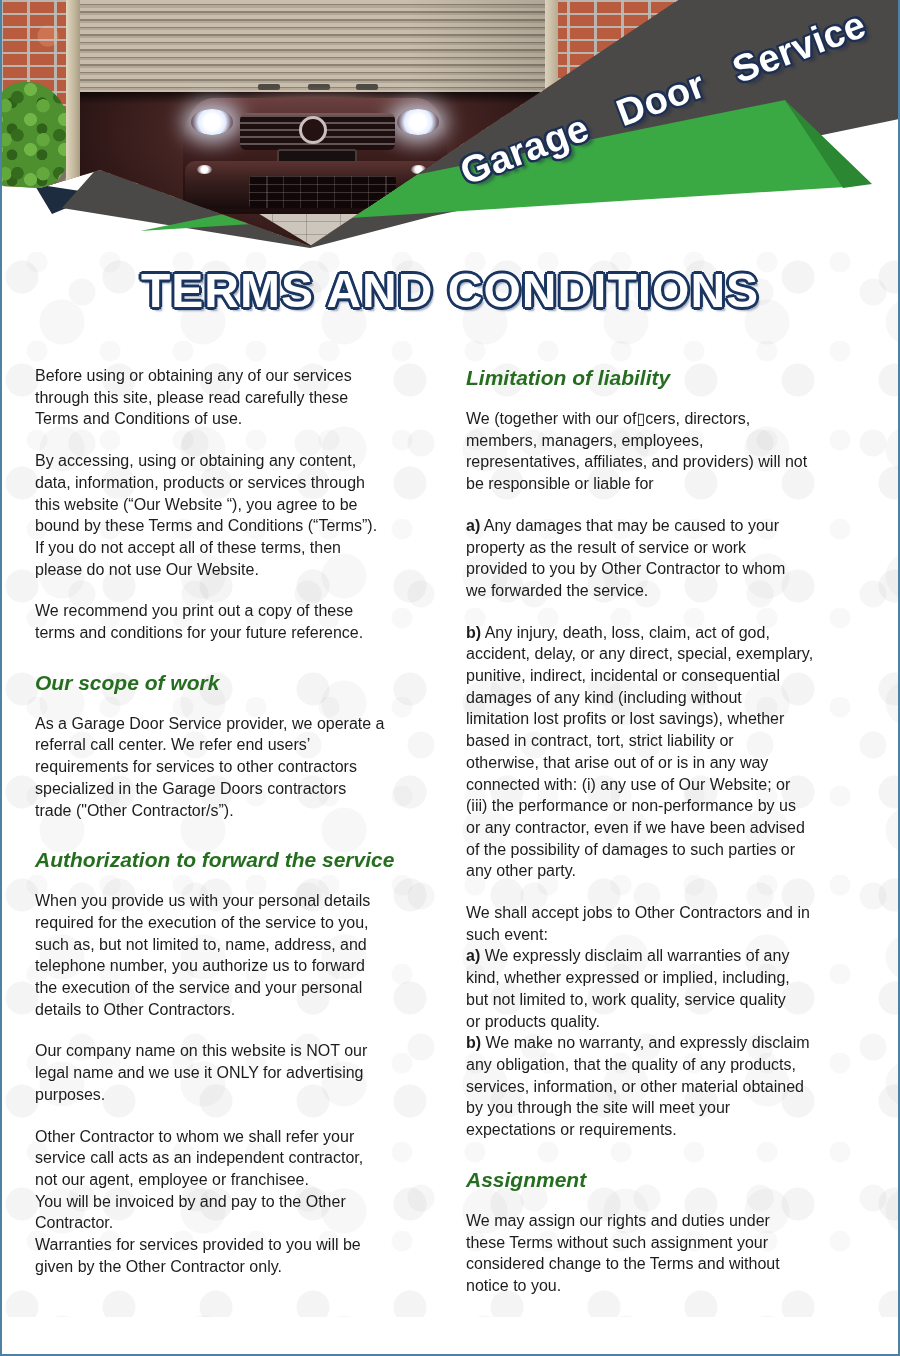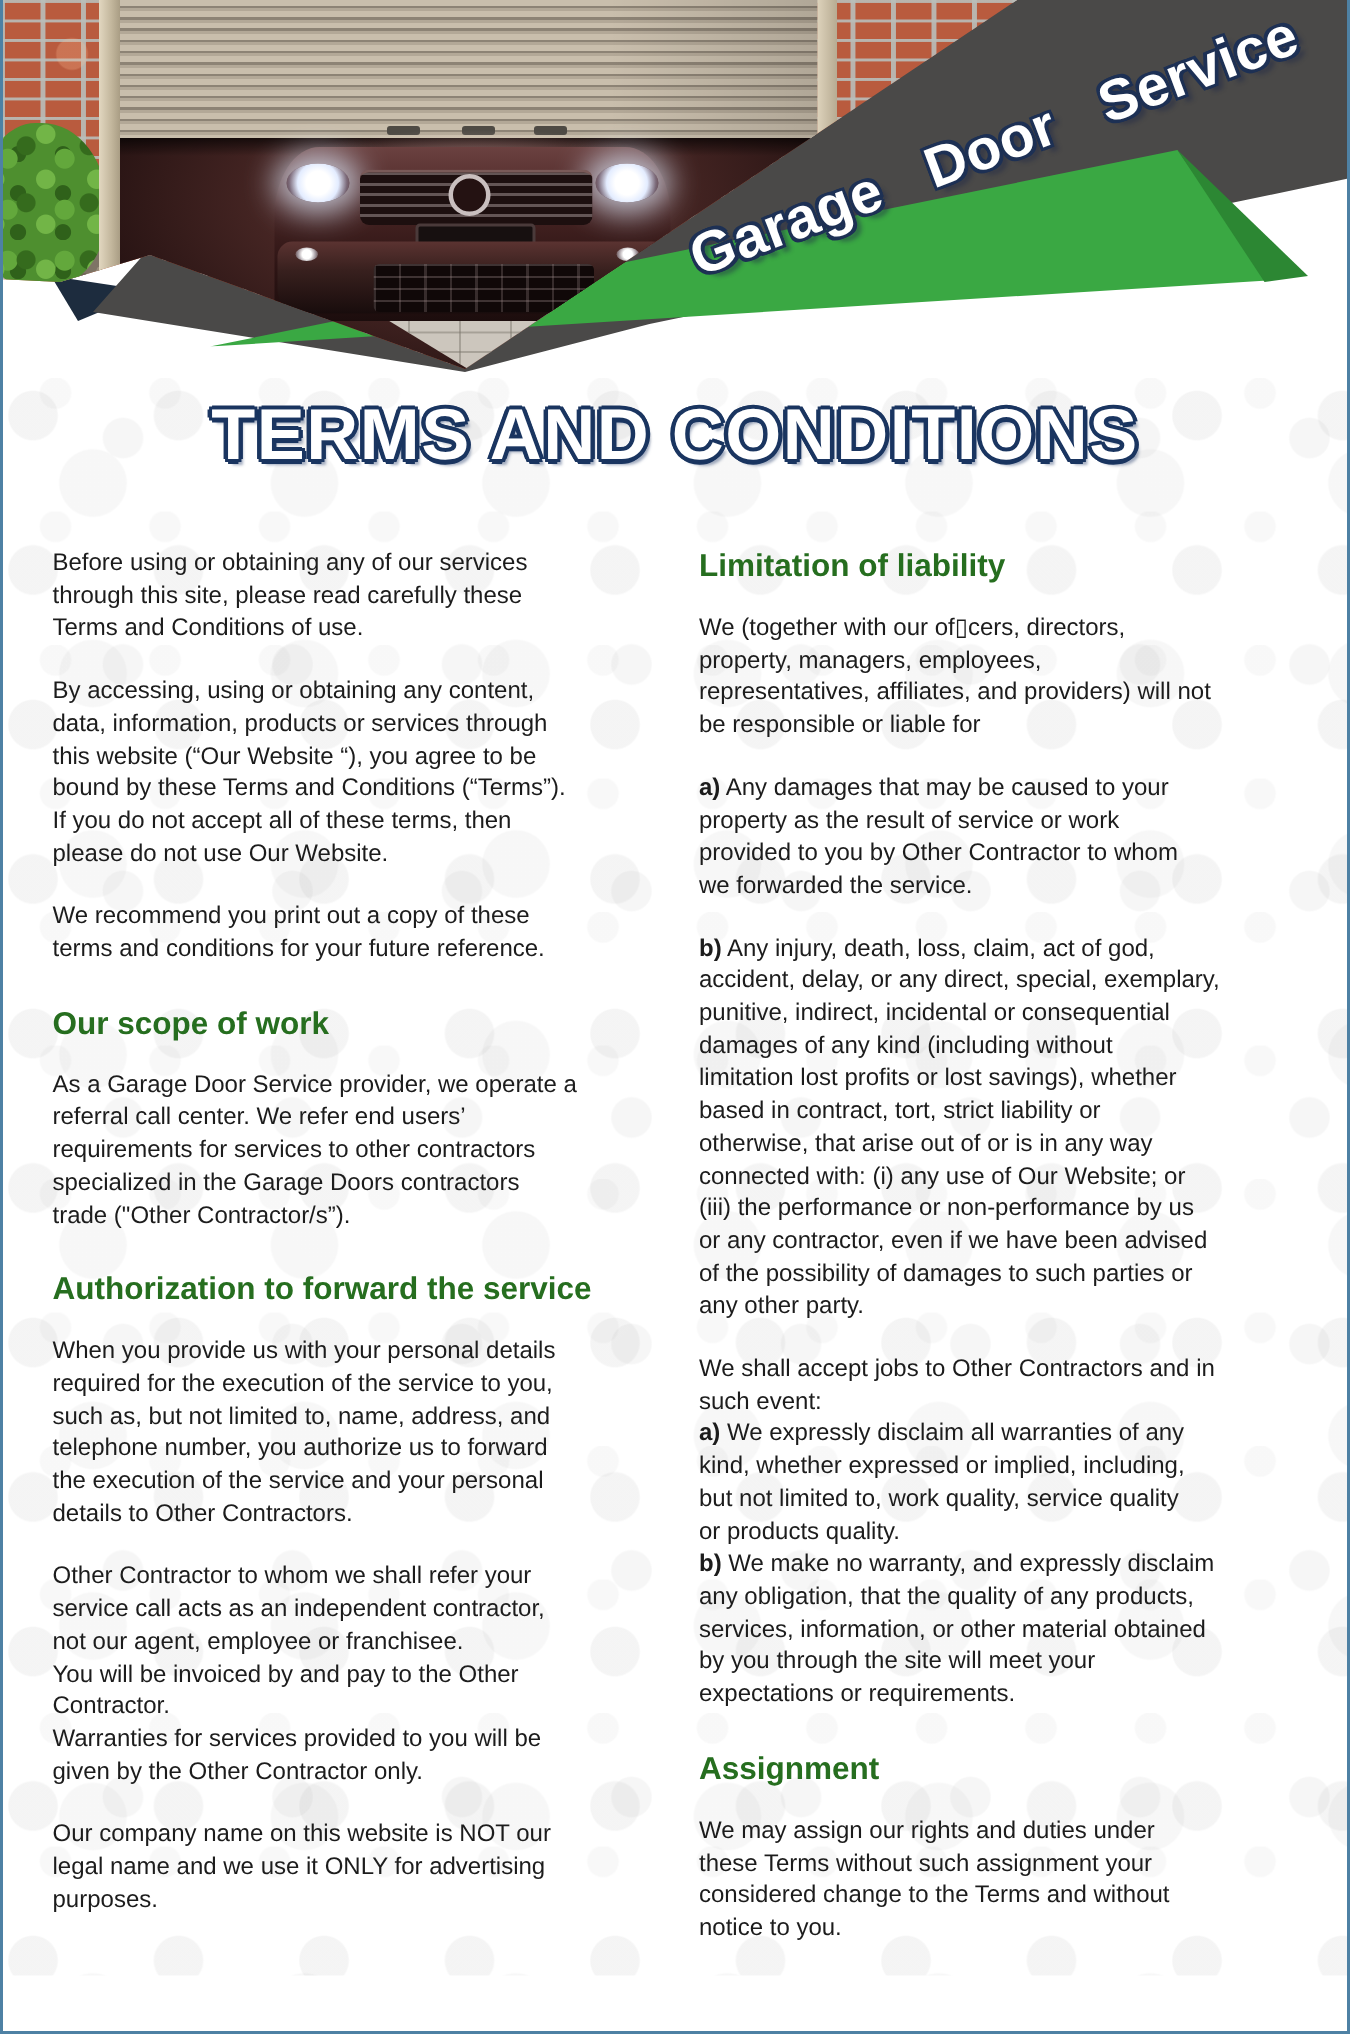--- a/index.html
+++ b/index.html
@@ -184,21 +184,21 @@
   .columns{display:flex;gap:32px;margin-top:47px;}
   .col{flex:1;min-width:0;}
   .col p{
     margin:0 0 20px 0;
     font-size:16px;line-height:21.7px;color:#1c1c1c;
     white-space:pre-line;
   }
   .col p b{font-weight:bold;}
   .col h2{
     margin:26px 0 18px 0;
-    font-size:21px;line-height:25px;font-weight:bold;color:#266e1f;
+    font-size:21px;line-height:25px;font-weight:bold;color:#266e1f;font-style:italic;
   }
   .col > :first-child{margin-top:0;}
 </style>
 </head>
 <body>
 
 <div class="page">
 
   <div class="header">
     <div class="shape navy-accent"></div>
@@ -256,35 +256,35 @@
 requirements for services to other contractors
 specialized in the Garage Doors contractors
 trade ("Other Contractor/s”).</span></p>
           <h2>Authorization to forward the service</h2>
           <p><span>When you provide us with your personal details
 required for the execution of the service to you,
 such as, but not limited to, name, address, and
 telephone number, you authorize us to forward
 the execution of the service and your personal
 details to Other Contractors.</span></p>
+          <p><span>Our company name on this website is NOT our
+legal name and we use it ONLY for advertising
+purposes.</span></p>
           <p><span>Other Contractor to whom we shall refer your
 service call acts as an independent contractor,
 not our agent, employee or franchisee.
 You will be invoiced by and pay to the Other
 Contractor.
 Warranties for services provided to you will be
 given by the Other Contractor only.</span></p>
-          <p><span>Our company name on this website is NOT our
-legal name and we use it ONLY for advertising
-purposes.</span></p>
         </div>
       <div class="col">
           <h2>Limitation of liability</h2>
           <p><span>We (together with our of▯cers, directors,
-property, managers, employees,
+members, managers, employees,
 representatives, affiliates, and providers) will not
 be responsible or liable for</span></p>
           <p><b>a)</b><span> Any damages that may be caused to your
 property as the result of service or work
 provided to you by Other Contractor to whom
 we forwarded the service.</span></p>
           <p><b>b)</b><span> Any injury, death, loss, claim, act of god,
 accident, delay, or any direct, special, exemplary,
 punitive, indirect, incidental or consequential
 damages of any kind (including without

